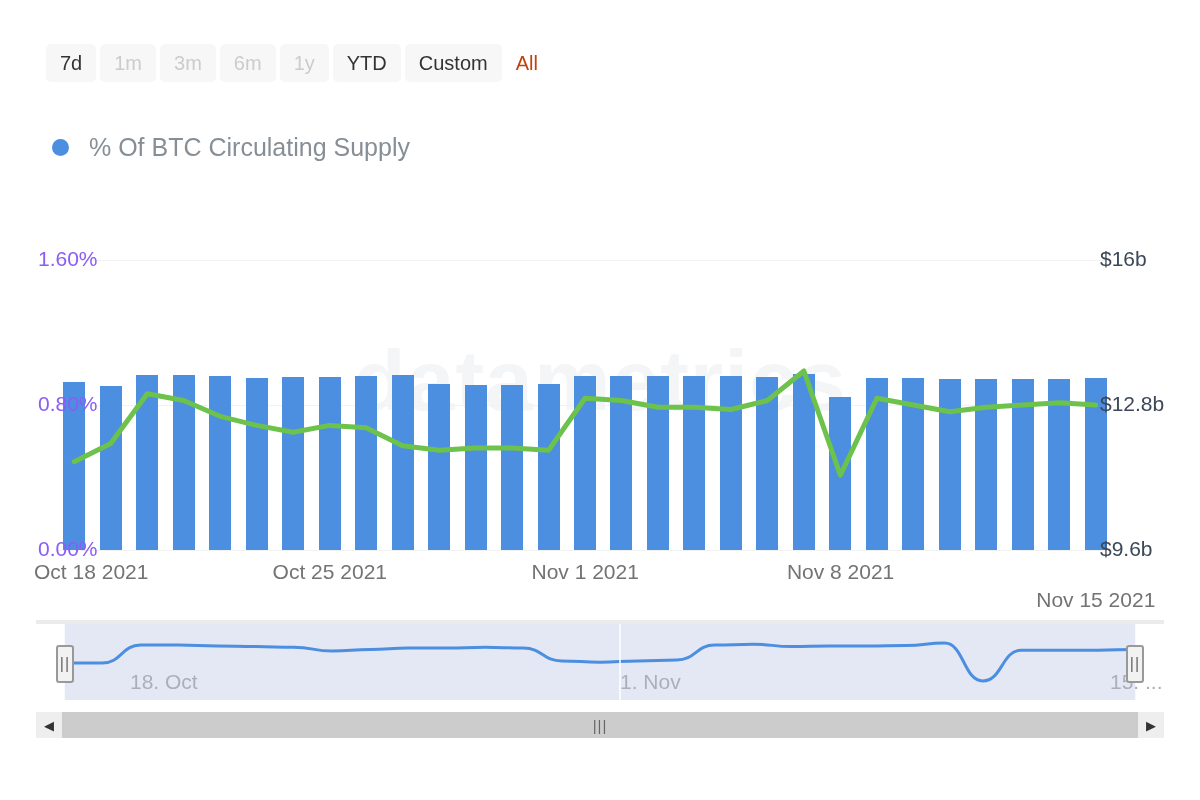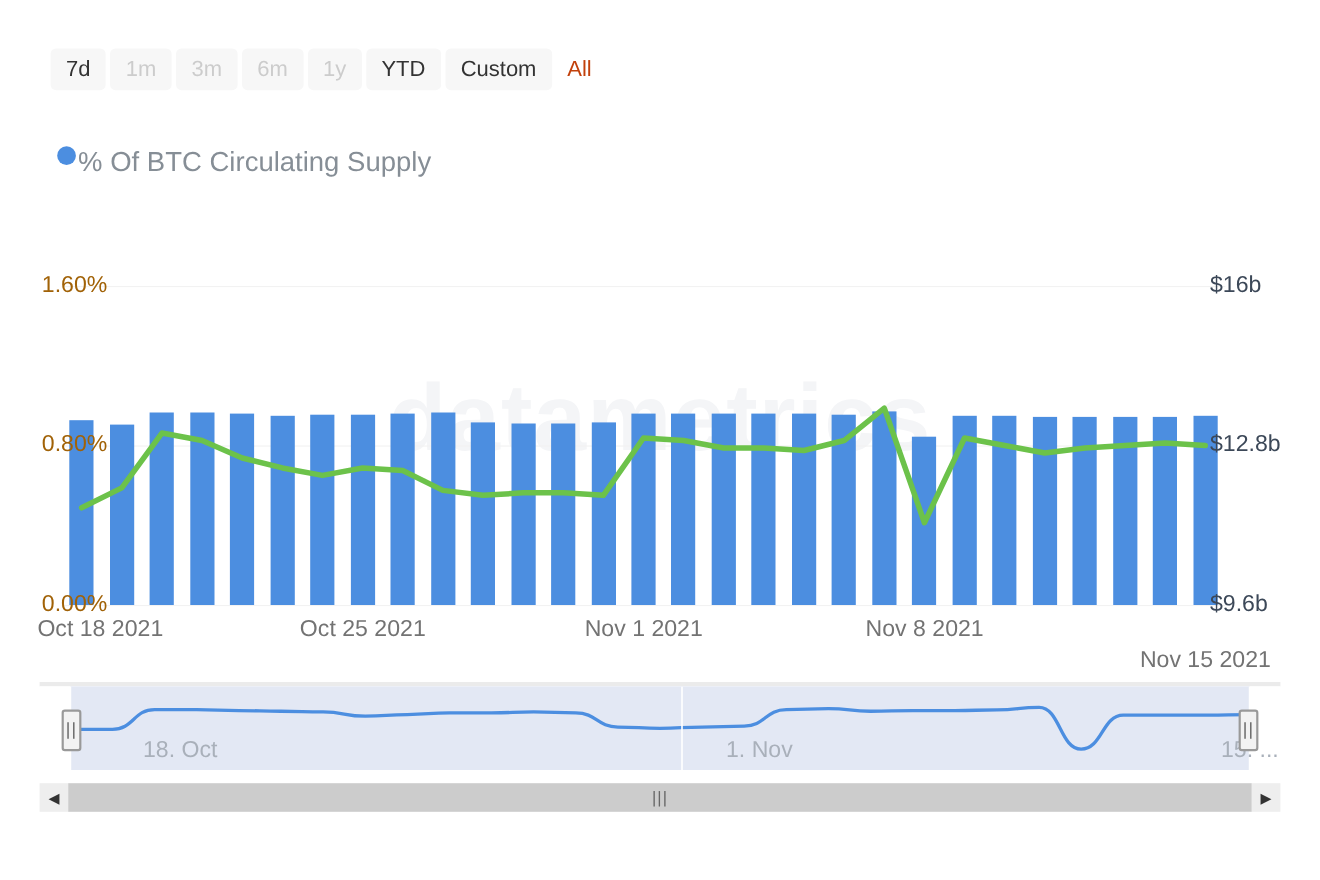--- a/index.html
+++ b/index.html
@@ -30,33 +30,33 @@
     white-space: nowrap;
   }
   .range-btn.disabled { color: #cccccc; background: #f7f7f7; cursor: default; }
   .range-btn.plain { background: transparent; font-weight: normal; color: #c2410c; padding-left: 10px; }
 
   
   #legend {
     position: absolute; left: 52px; top: 133px;
     display: flex; align-items: center; gap: 34px;
   }
-  .legend-item { display: flex; align-items: flex-start; gap: 2px; cursor: pointer; }
+  .legend-item { display: flex; align-items: center; gap: 20px; cursor: pointer; }
   .legend-dot { width: 17px; height: 17px; border-radius: 50%; display: block; }
   .legend-label { font-size: 25px; color: #868e96; white-space: nowrap; }
 
   
   #chart-area { position: absolute; left: 0; top: 215px; width: 1200px; height: 390px; }
   #plot { position: absolute; left: 56px; top: 45px; width: 1058px; height: 290px; }
   .gridline { position: absolute; left: 0; width: 1058px; height: 1px; background: #f2f2f2; }
   #bars { position: absolute; left: 0; top: 0; width: 1058px; height: 290px; }
   .bar { position: absolute; bottom: 0; background: #4c8ee0; }
   #lineSvg { position: absolute; left: 0; top: 0; width: 1058px; height: 290px; overflow: visible; }
 
-  .axis-label-left  { position: absolute; font-size: 21px; color: #a16207; }
+  .axis-label-left  { position: absolute; font-size: 21px; color: #8b5cf6; }
   .axis-label-right { position: absolute; font-size: 21px; color: #3c4858; }
   .xtick { position: absolute; font-size: 21px; color: #737373; white-space: nowrap; }
 
   
   #watermark {
     position: absolute; left: 380px; top: 90px;
     width: 440px; height: 150px;
     font-size: 86px; color: #f4f5f7; font-weight: bold;
     letter-spacing: 1px; user-select: none; pointer-events: none;
     display: flex; align-items: center; justify-content: center;
@@ -179,21 +179,21 @@
     <div id="nav-outline"></div>
     <div id="nav-track"></div>
     <div id="nav-mask"></div>
     <svg id="navSvg" viewBox="0 0 1128 76" preserveAspectRatio="none">
         <path d="M 28.00 39.05 C 47.14 39.05 47.14 39.05 66.29 39.05 C 85.43 39.05 85.43 21.08 104.57 21.08 C 123.71 21.08 123.71 21.08 142.86 21.08 C 162.00 21.08 162.00 21.98 181.14 21.98 C 200.29 21.98 200.29 22.58 219.43 22.58 C 238.57 22.58 238.57 23.18 257.71 23.18 C 276.86 23.18 276.86 27.07 296.00 27.07 C 315.14 27.07 315.14 25.57 334.29 25.57 C 353.43 25.57 353.43 24.08 372.57 24.08 C 391.71 24.08 391.71 24.08 410.86 24.08 C 430.00 24.08 430.00 23.18 449.14 23.18 C 468.29 23.18 468.29 24.08 487.43 24.08 C 506.57 24.08 506.57 36.95 525.71 36.95 C 544.86 36.95 544.86 38.15 564.00 38.15 C 583.14 38.15 583.14 36.95 602.29 36.95 C 621.43 36.95 621.43 36.05 640.57 36.05 C 659.71 36.05 659.71 21.08 678.86 21.08 C 698.00 21.08 698.00 20.19 717.14 20.19 C 736.29 20.19 736.29 22.58 755.43 22.58 C 774.57 22.58 774.57 21.98 793.71 21.98 C 812.86 21.98 812.86 21.98 832.00 21.98 C 851.14 21.98 851.14 21.38 870.29 21.38 C 889.43 21.38 889.43 18.99 908.57 18.99 C 927.71 18.99 927.71 57.01 946.86 57.01 C 966.00 57.01 966.00 26.17 985.14 26.17 C 1004.29 26.17 1004.29 26.17 1023.43 26.17 C 1042.57 26.17 1042.57 26.17 1061.71 26.17 C 1080.86 26.17 1080.86 25.57 1100.00 25.57" fill="none" stroke="#4c8ee0" stroke-width="3"></path>
         <line x1="28" x2="28" y1="0" y2="76" stroke="#ffffff" stroke-width="1.5"></line>
         <line x1="584" x2="584" y1="0" y2="76" stroke="#ffffff" stroke-width="1.5"></line>
         <line x1="1100" x2="1100" y1="0" y2="76" stroke="#ffffff" stroke-width="1.5"></line>
       </svg>
     <div class="nav-xlabel" style="left:74px;margin-left:20px;">18. Oct</div>
-    <div class="nav-xlabel" style="left:584px;padding-left:40px;">1. Nov</div>
+    <div class="nav-xlabel" style="left:584px;">1. Nov</div>
     <div class="nav-xlabel" style="left:1074px;">15. ...</div>
     <div class="nav-handle" style="left:20px;">
       <span>||</span>
     </div>
     <div class="nav-handle" style="left:1090px;">
       <span>||</span>
     </div>
   </div>
 
   <div id="scrollbar">

